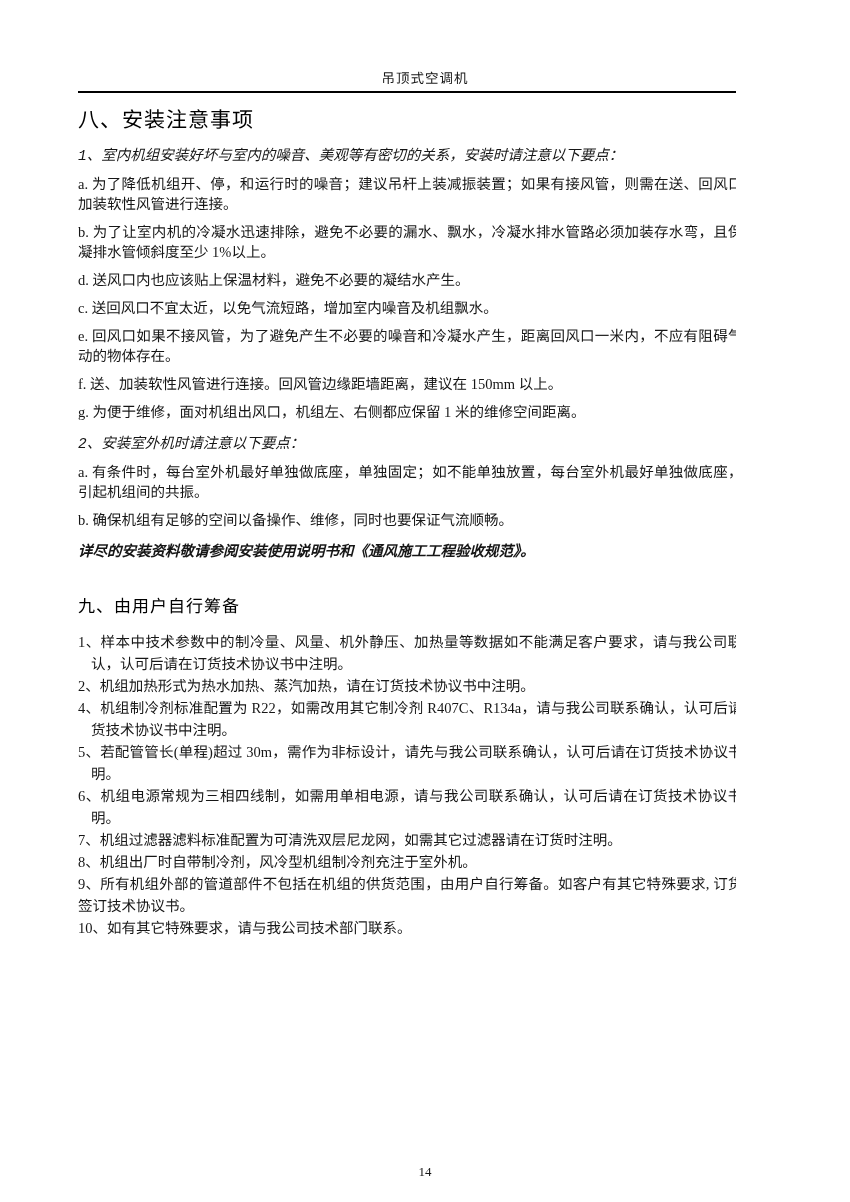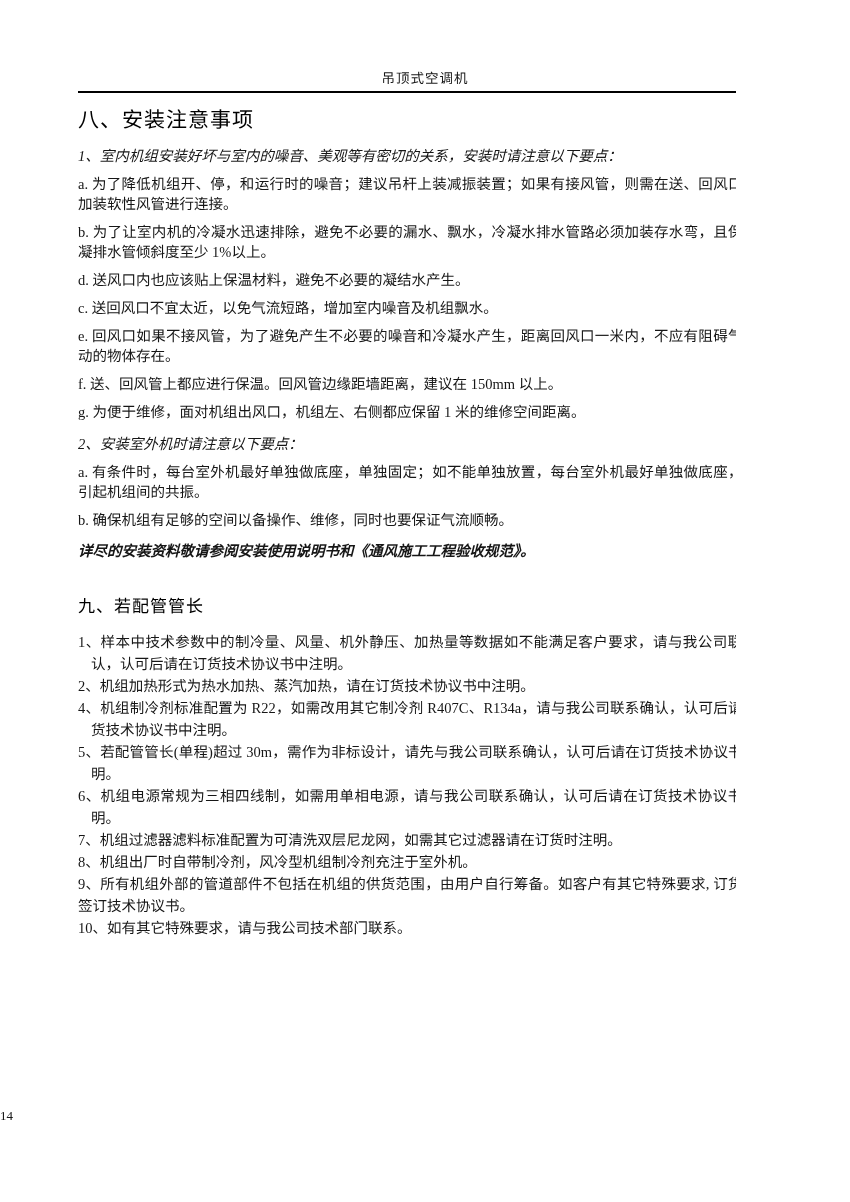--- a/index.html
+++ b/index.html
@@ -52,71 +52,72 @@
   }
   .para {
     font-size: 14.5px;
     line-height: 20px;
     margin-top: 8px;
     text-align: justify;
   }
   .para.intro {
     font-style: italic;
     margin-top: 12px;
+    font-family: Liberation Mono, monospace;
   }
   .para.note {
     font-style: italic;
     font-weight: bold;
     margin-top: 11px;
   }
   .order-list { margin-top: 12px; }
   .item {
     font-size: 14.5px;
     line-height: 22px;
     text-align: justify;
   }
   .item.hang {
     padding-left: 13px;
     text-indent: -13px;
   }
   .footer {
     position: absolute;
-    top: 1108px; left: 0;
+    top: 1164px; left: 0;
     width: 850px;
-    text-align: left;
+    text-align: center;
     font-size: 13px;
   }
 </style>
 </head>
 <body>
 
 <div class="page">
   <div class="content">
 
     <div class="doc-header">吊顶式空调机</div>
     <div class="header-rule"></div>
 
     <h1 class="sec-title lg">八、安装注意事项</h1>
 
     <p class="para intro">1、室内机组安装好坏与室内的噪音、美观等有密切的关系，安装时请注意以下要点：</p>
     <p class="para">a. 为了降低机组开、停，和运行时的噪音；建议吊杆上装减振装置；如果有接风管，则需在送、回风口处，加装软性风管进行连接。</p>
     <p class="para">b. 为了让室内机的冷凝水迅速排除，避免不必要的漏水、飘水，冷凝水排水管路必须加装存水弯，且保持冷凝排水管倾斜度至少 1%以上。</p>
     <p class="para">d. 送风口内也应该贴上保温材料，避免不必要的凝结水产生。</p>
     <p class="para">c. 送回风口不宜太近，以免气流短路，增加室内噪音及机组飘水。</p>
     <p class="para">e. 回风口如果不接风管，为了避免产生不必要的噪音和冷凝水产生，距离回风口一米内，不应有阻碍气体流动的物体存在。</p>
-    <p class="para">f. 送、回风管上都应进行保温。回风管边缘距墙距离，建议在 150mm 以上。</p>
+    <p class="para">f. 送、加装软性风管进行连接。回风管边缘距墙距离，建议在 150mm 以上。</p>
     <p class="para">g. 为便于维修，面对机组出风口，机组左、右侧都应保留 1 米的维修空间距离。</p>
 
     <p class="para intro">2、安装室外机时请注意以下要点：</p>
     <p class="para">a. 有条件时，每台室外机最好单独做底座，单独固定；如不能单独放置，每台室外机最好单独做底座，不能引起机组间的共振。</p>
     <p class="para">b. 确保机组有足够的空间以备操作、维修，同时也要保证气流顺畅。</p>
 
     <p class="para note">详尽的安装资料敬请参阅安装使用说明书和《通风施工工程验收规范》。</p>
 
-    <h2 class="sec-title sm">九、若配管管长</h2>
+    <h2 class="sec-title sm">九、由用户自行筹备</h2>
 
     <div class="order-list">
       <p class="item hang">1、样本中技术参数中的制冷量、风量、机外静压、加热量等数据如不能满足客户要求，请与我公司联系确认，认可后请在订货技术协议书中注明。</p>
       <p class="item hang">2、机组加热形式为热水加热、蒸汽加热，请在订货技术协议书中注明。</p>
       <p class="item hang">4、机组制冷剂标准配置为 R22，如需改用其它制冷剂 R407C、R134a，请与我公司联系确认，认可后请在订货技术协议书中注明。</p>
       <p class="item hang">5、若配管管长(单程)超过 30m，需作为非标设计，请先与我公司联系确认，认可后请在订货技术协议书中注明。</p>
       <p class="item hang">6、机组电源常规为三相四线制，如需用单相电源，请与我公司联系确认，认可后请在订货技术协议书中注明。</p>
       <p class="item hang">7、机组过滤器滤料标准配置为可清洗双层尼龙网，如需其它过滤器请在订货时注明。</p>
       <p class="item hang">8、机组出厂时自带制冷剂，风冷型机组制冷剂充注于室外机。</p>
       <p class="item">9、所有机组外部的管道部件不包括在机组的供货范围，由用户自行筹备。如客户有其它特殊要求, 订货前请签订技术协议书。</p>

